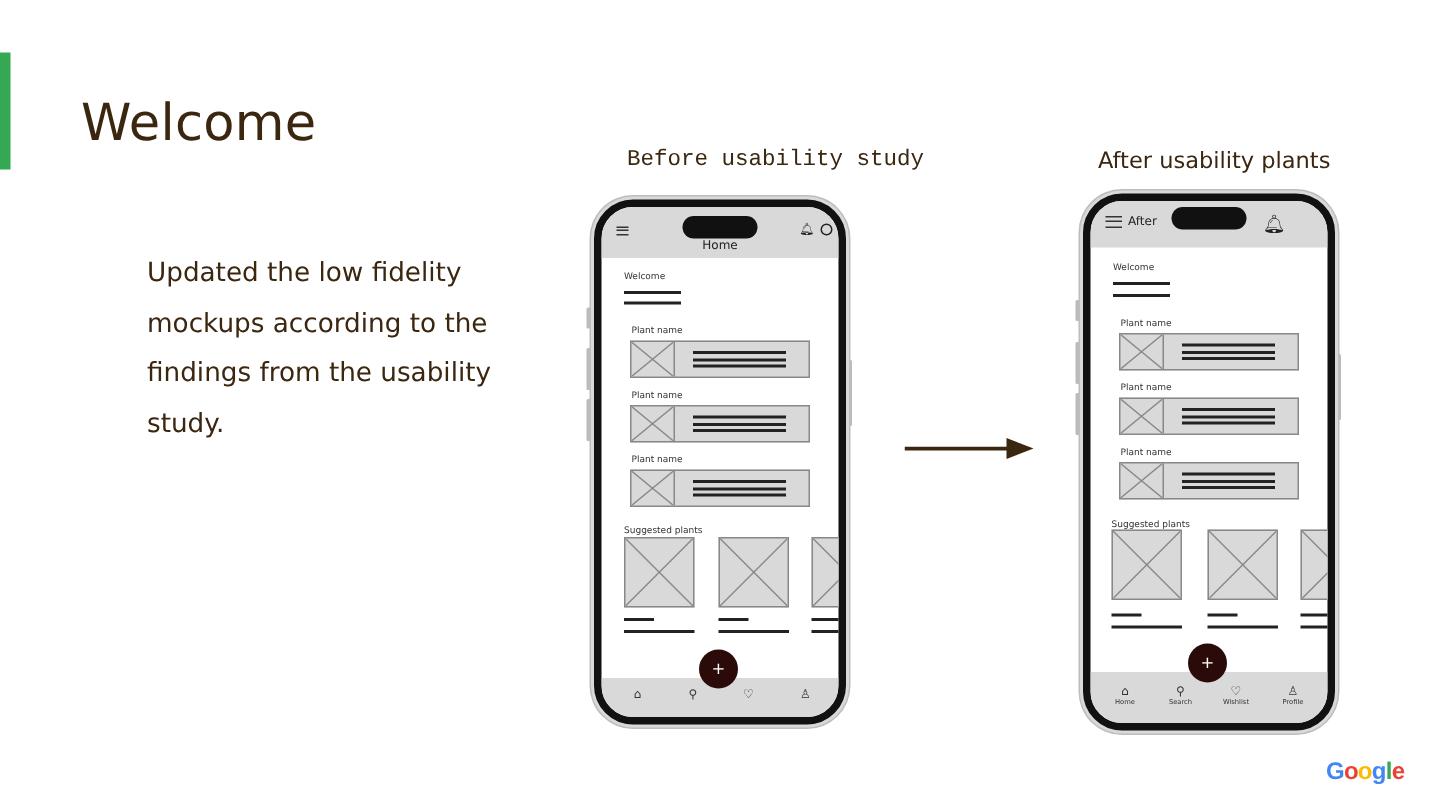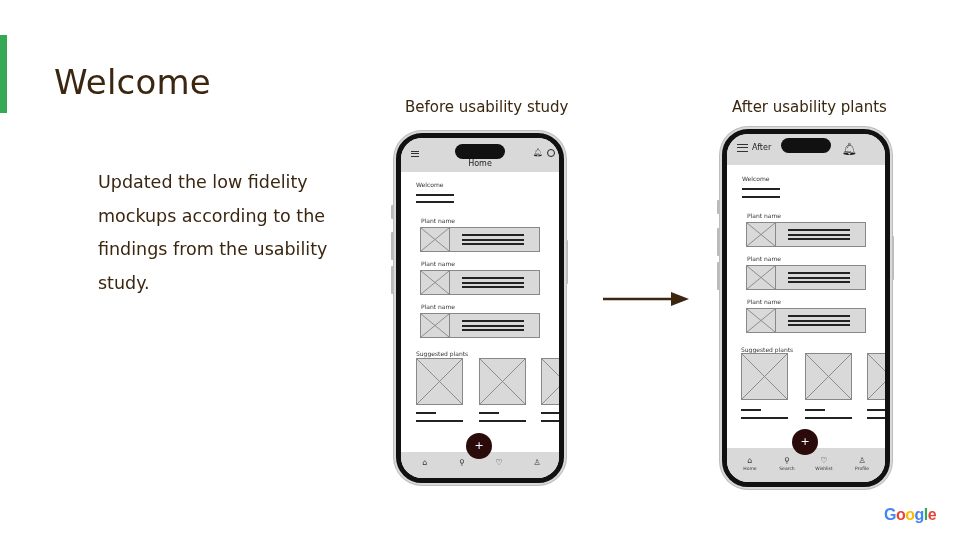--- a/index.html
+++ b/index.html
@@ -4,21 +4,21 @@
 <style>
   * { box-sizing: border-box; margin: 0; padding: 0; }
   html, body { width: 960px; height: 540px; background: #ffffff; overflow: hidden; }
   body { position: relative; font-family: "DejaVu Sans", sans-serif; color: #3b2610; }
 
   .accent-bar { position: absolute; left: 0; top: 35px; width: 7px; height: 78px; background: #34a853; }
   .title { position: absolute; left: 54px; top: 62px; font-size: 34px; color: #3b2610; font-weight: 400; letter-spacing: 0.2px; }
   .desc { position: absolute; left: 54px; top: 166px; width: 260px; font-size: 17.5px; line-height: 33.5px; color: #3b2610; margin-left: 44px; }
 
   .caption { position: absolute; top: 98px; font-size: 15px; color: #3b2610; white-space: nowrap; }
-  .caption.before { left: 405px; }
+  .caption.before { left: 418px; font-family: Liberation Mono, monospace; }
   .caption.after { left: 732px; }
 
   .arrow { position: absolute; left: 603px; top: 292px; width: 88px; height: 14px; }
 
   .google { position: absolute; left: 884px; top: 506px; font-size: 16px; font-weight: 700; letter-spacing: -0.5px; font-family: "Liberation Sans", sans-serif; }
 
   
   .phone { position: absolute; border: 5px solid #111; background: #fff; overflow: hidden; box-shadow: 0 0 0 2px #d9d9d9, 0 0 0 3px #bdbdbd; }
   .phone.before { left: 396px; top: 133px; width: 168px; height: 350px; border-radius: 26px; }
   .phone.after { left: 722px; top: 129px; width: 168px; height: 358px; border-radius: 26px; }

